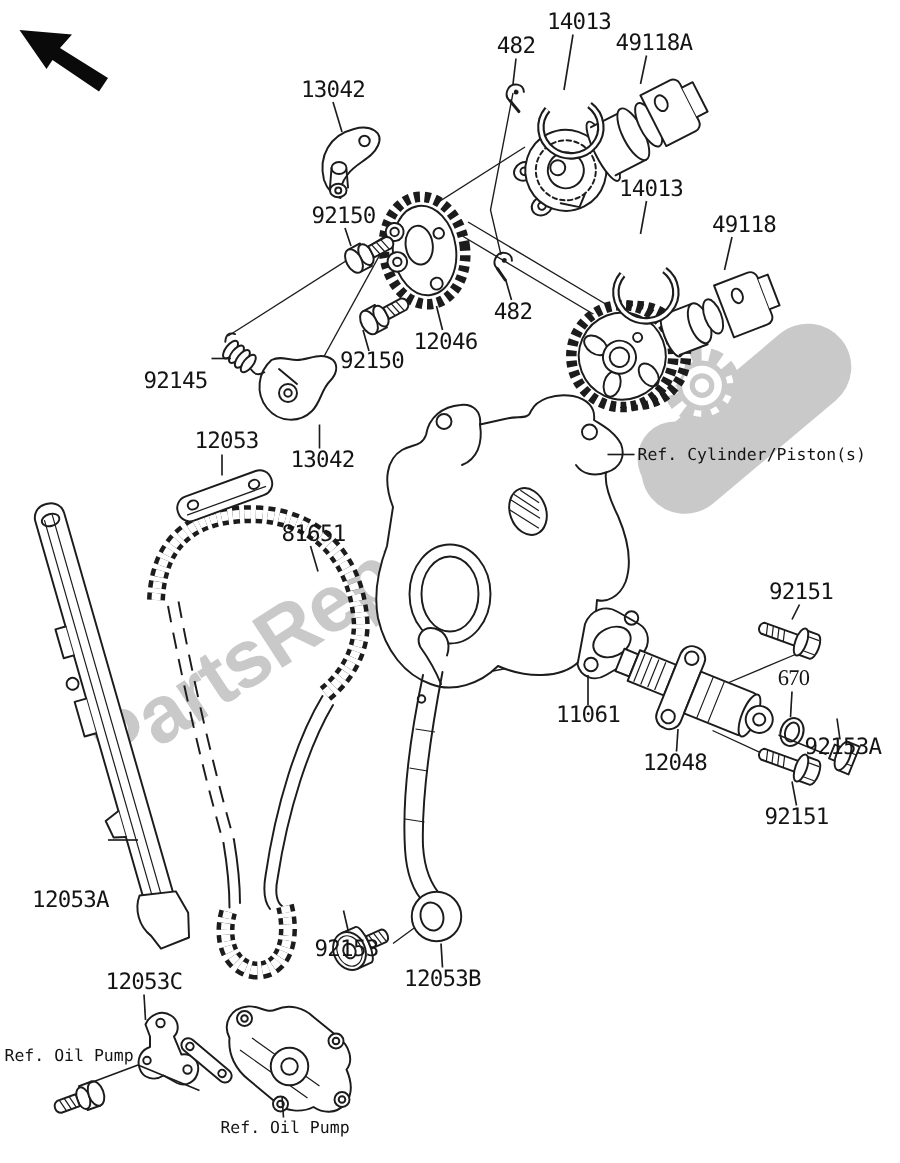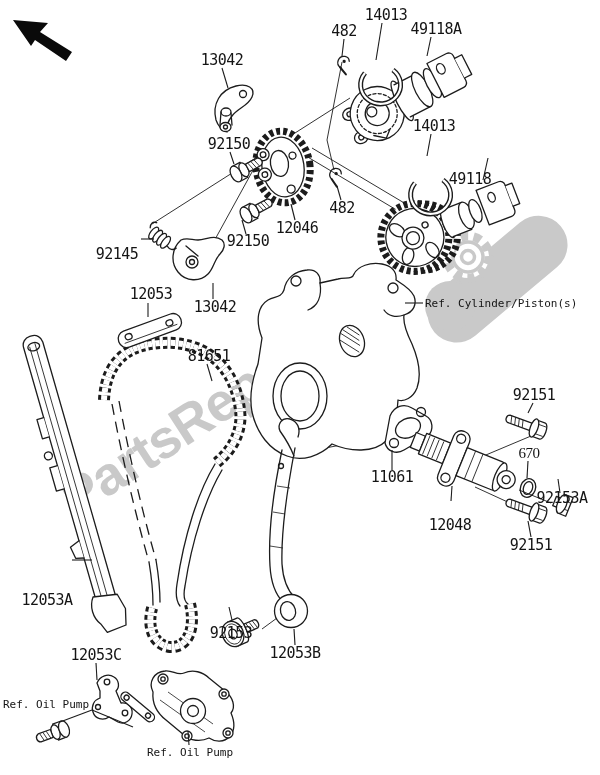--- a/index.html
+++ b/index.html
@@ -342,30 +342,30 @@
       <div class="part-label" style="left: 386px; top: 15px;">14013</div>
       <div class="part-label" style="left: 344px; top: 31px;">482</div>
       <div class="part-label" style="left: 436px; top: 29px;">49118A</div>
       <div class="part-label" style="left: 222px; top: 60px;">13042</div>
       <div class="part-label" style="left: 229px; top: 144px;">92150</div>
       <div class="part-label" style="left: 297px; top: 228px;">12046</div>
       <div class="part-label" style="left: 248px; top: 241px;">92150</div>
       <div class="part-label" style="left: 117px; top: 239px; margin-top: 15px;">92145</div>
       <div class="part-label" style="left: 342px; top: 208px;">482</div>
       <div class="part-label" style="left: 434px; top: 126px;">14013</div>
-      <div class="part-label" style="left: 470px; top: 150px; margin-top: 29px;">49118</div>
+      <div class="part-label" style="left: 496px; top: 150px;">49118</div>
       <div class="part-label" style="left: 151px; top: 294px;">12053</div>
       <div class="part-label" style="left: 215px; top: 307px;">13042</div>
       <div class="part-label ref anchor-left" style="left: 425px; top: 303px;">Ref. Cylinder/Piston(s)</div>
       <div class="part-label" style="left: 209px; top: 356px;">81651</div>
       <div class="part-label" style="left: 534px; top: 395px;">92151</div>
       <div class="part-label" style="left: 392px; top: 477px;">11061</div>
       <div class="part-label" style="left: 529px; top: 453px; font-family: Liberation Serif, serif;">670</div>
       <div class="part-label" style="left: 562px; top: 498px;">92153A</div>
-      <div class="part-label" style="left: 450px; top: 525px;">12048</div>
+      <div class="part-label" style="left: 450px; top: 509px;">12048</div>
       <div class="part-label" style="left: 531px; top: 545px;">92151</div>
       <div class="part-label" style="left: 47px; top: 560px; margin-top: 40px;">12053A</div>
       <div class="part-label" style="left: 231px; top: 599px; margin-top: 34px;">92153</div>
       <div class="part-label" style="left: 295px; top: 653px;">12053B</div>
       <div class="part-label" style="left: 96px; top: 655px;">12053C</div>
       <div class="part-label ref anchor-left" style="left: 3px; top: 704px;">Ref. Oil Pump</div>
       <div class="part-label ref" style="left: 190px; top: 752px;">Ref. Oil Pump</div>
     </div>
 </div>
 

